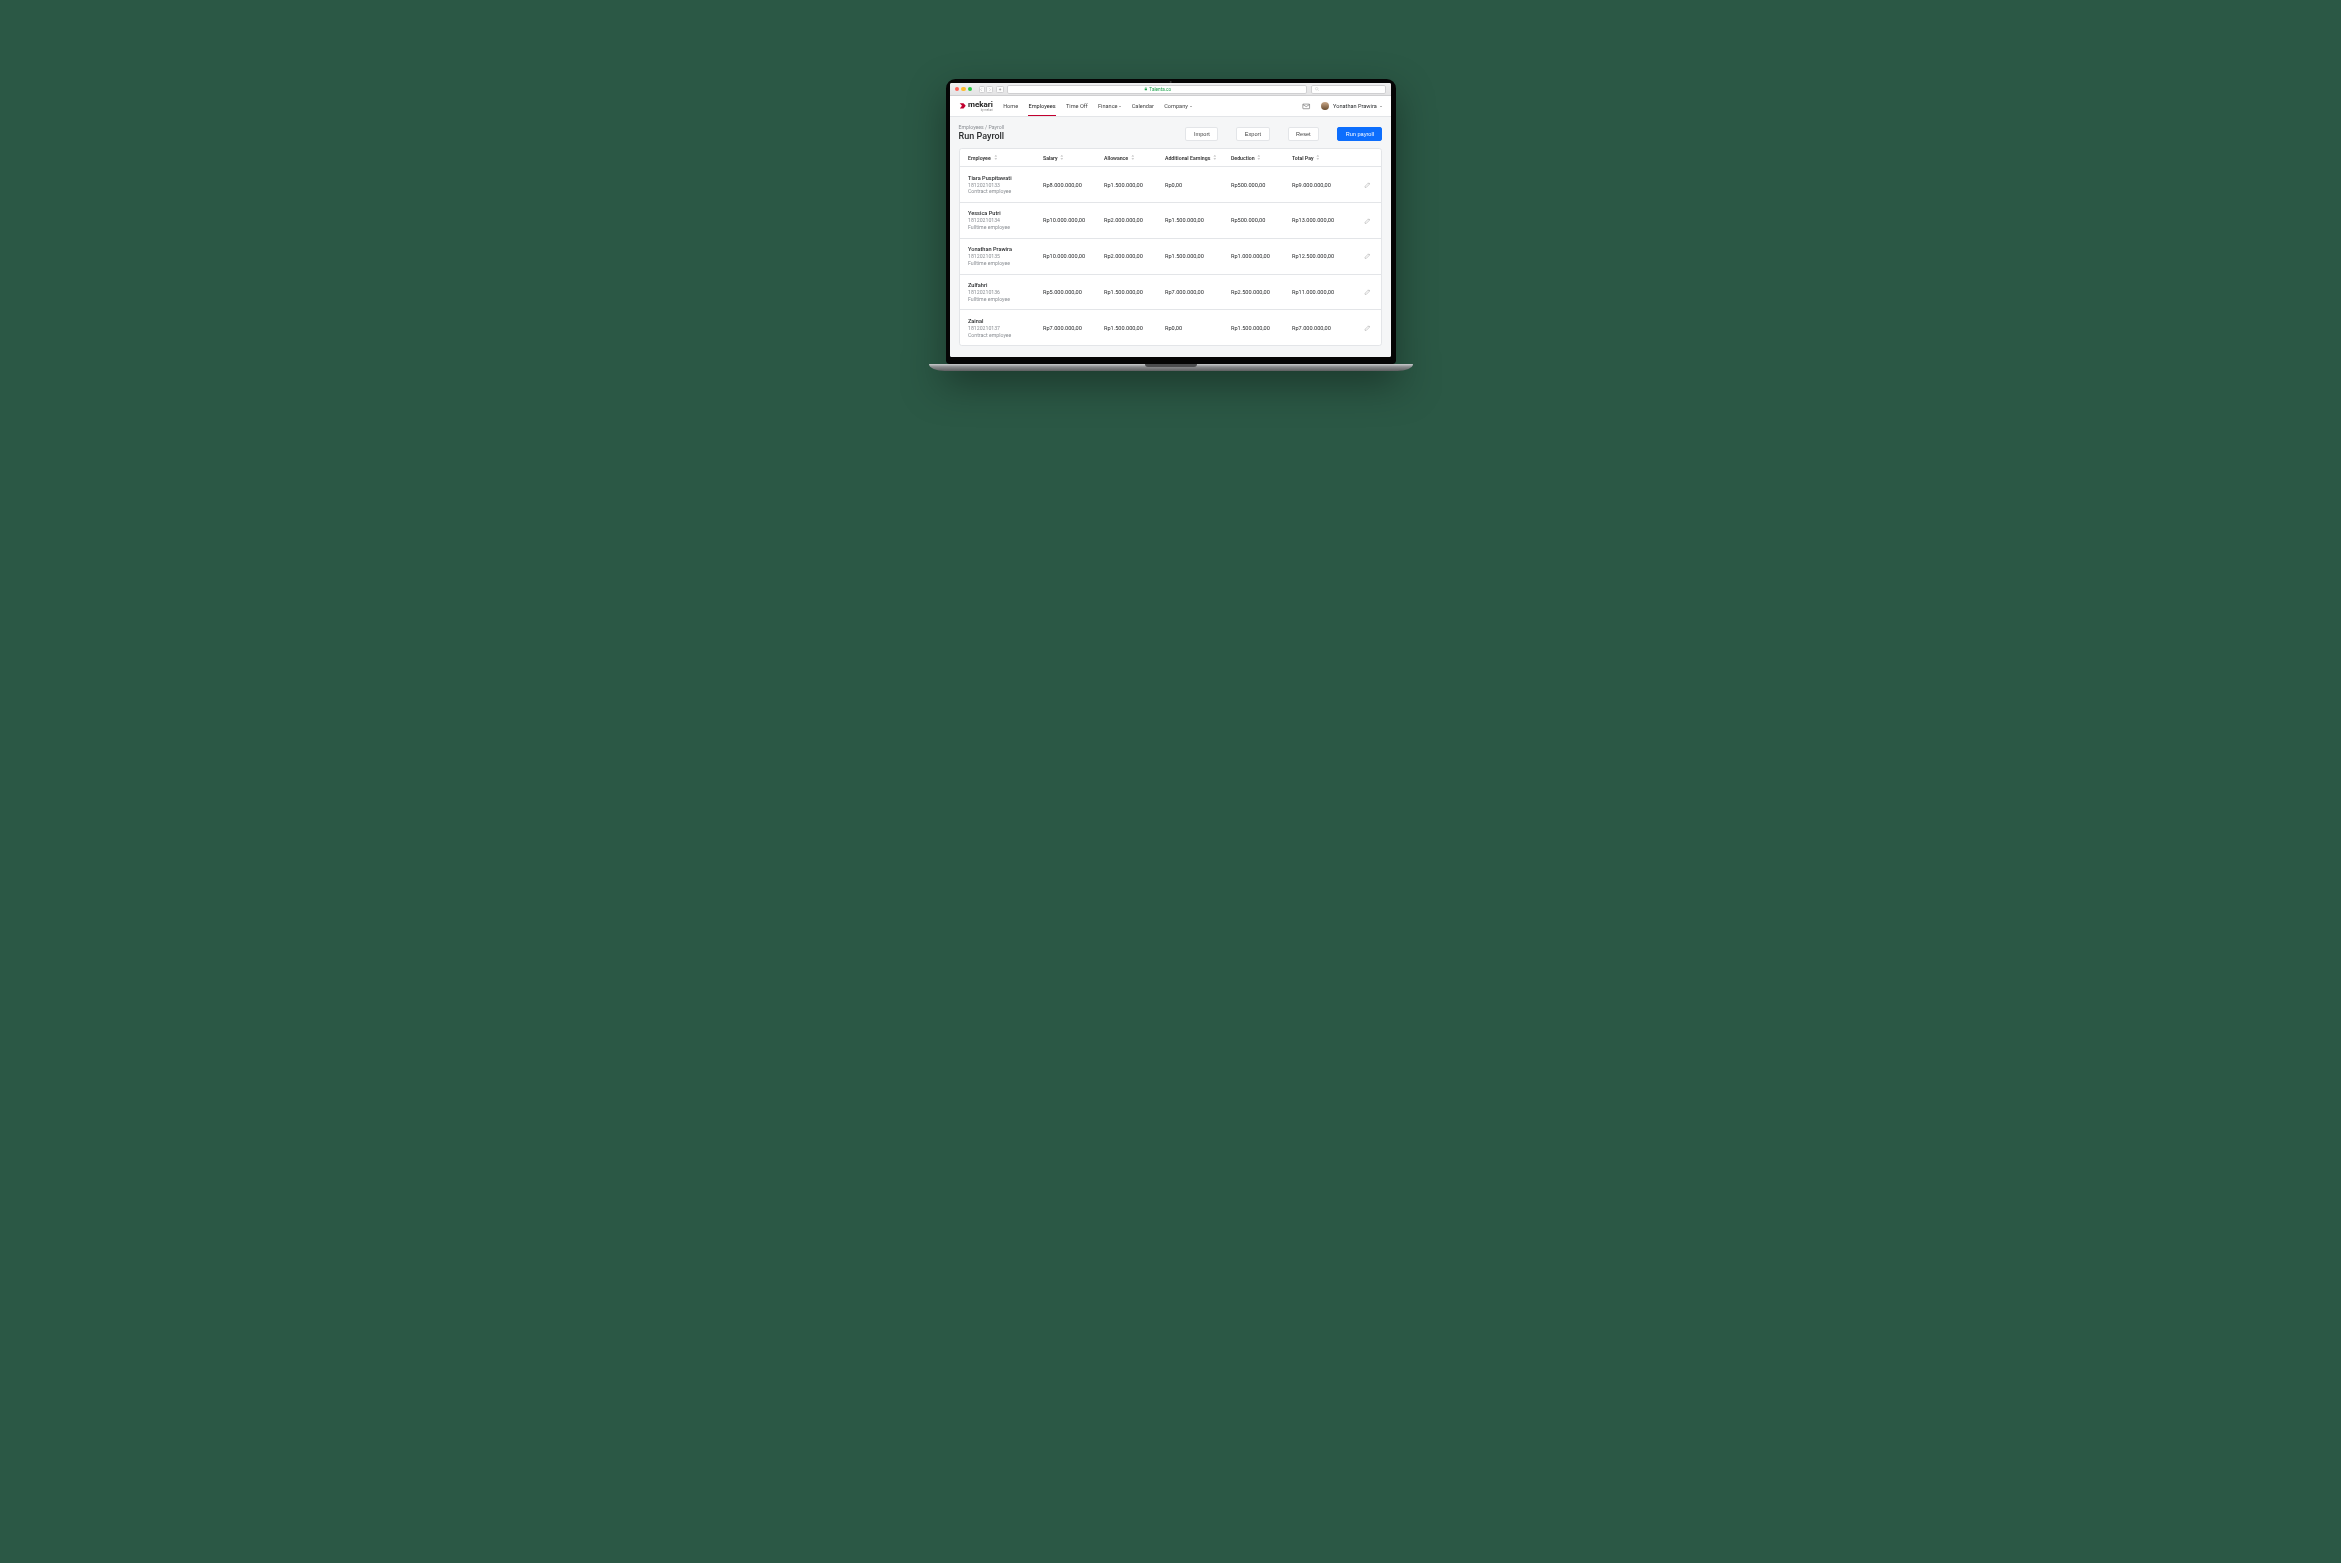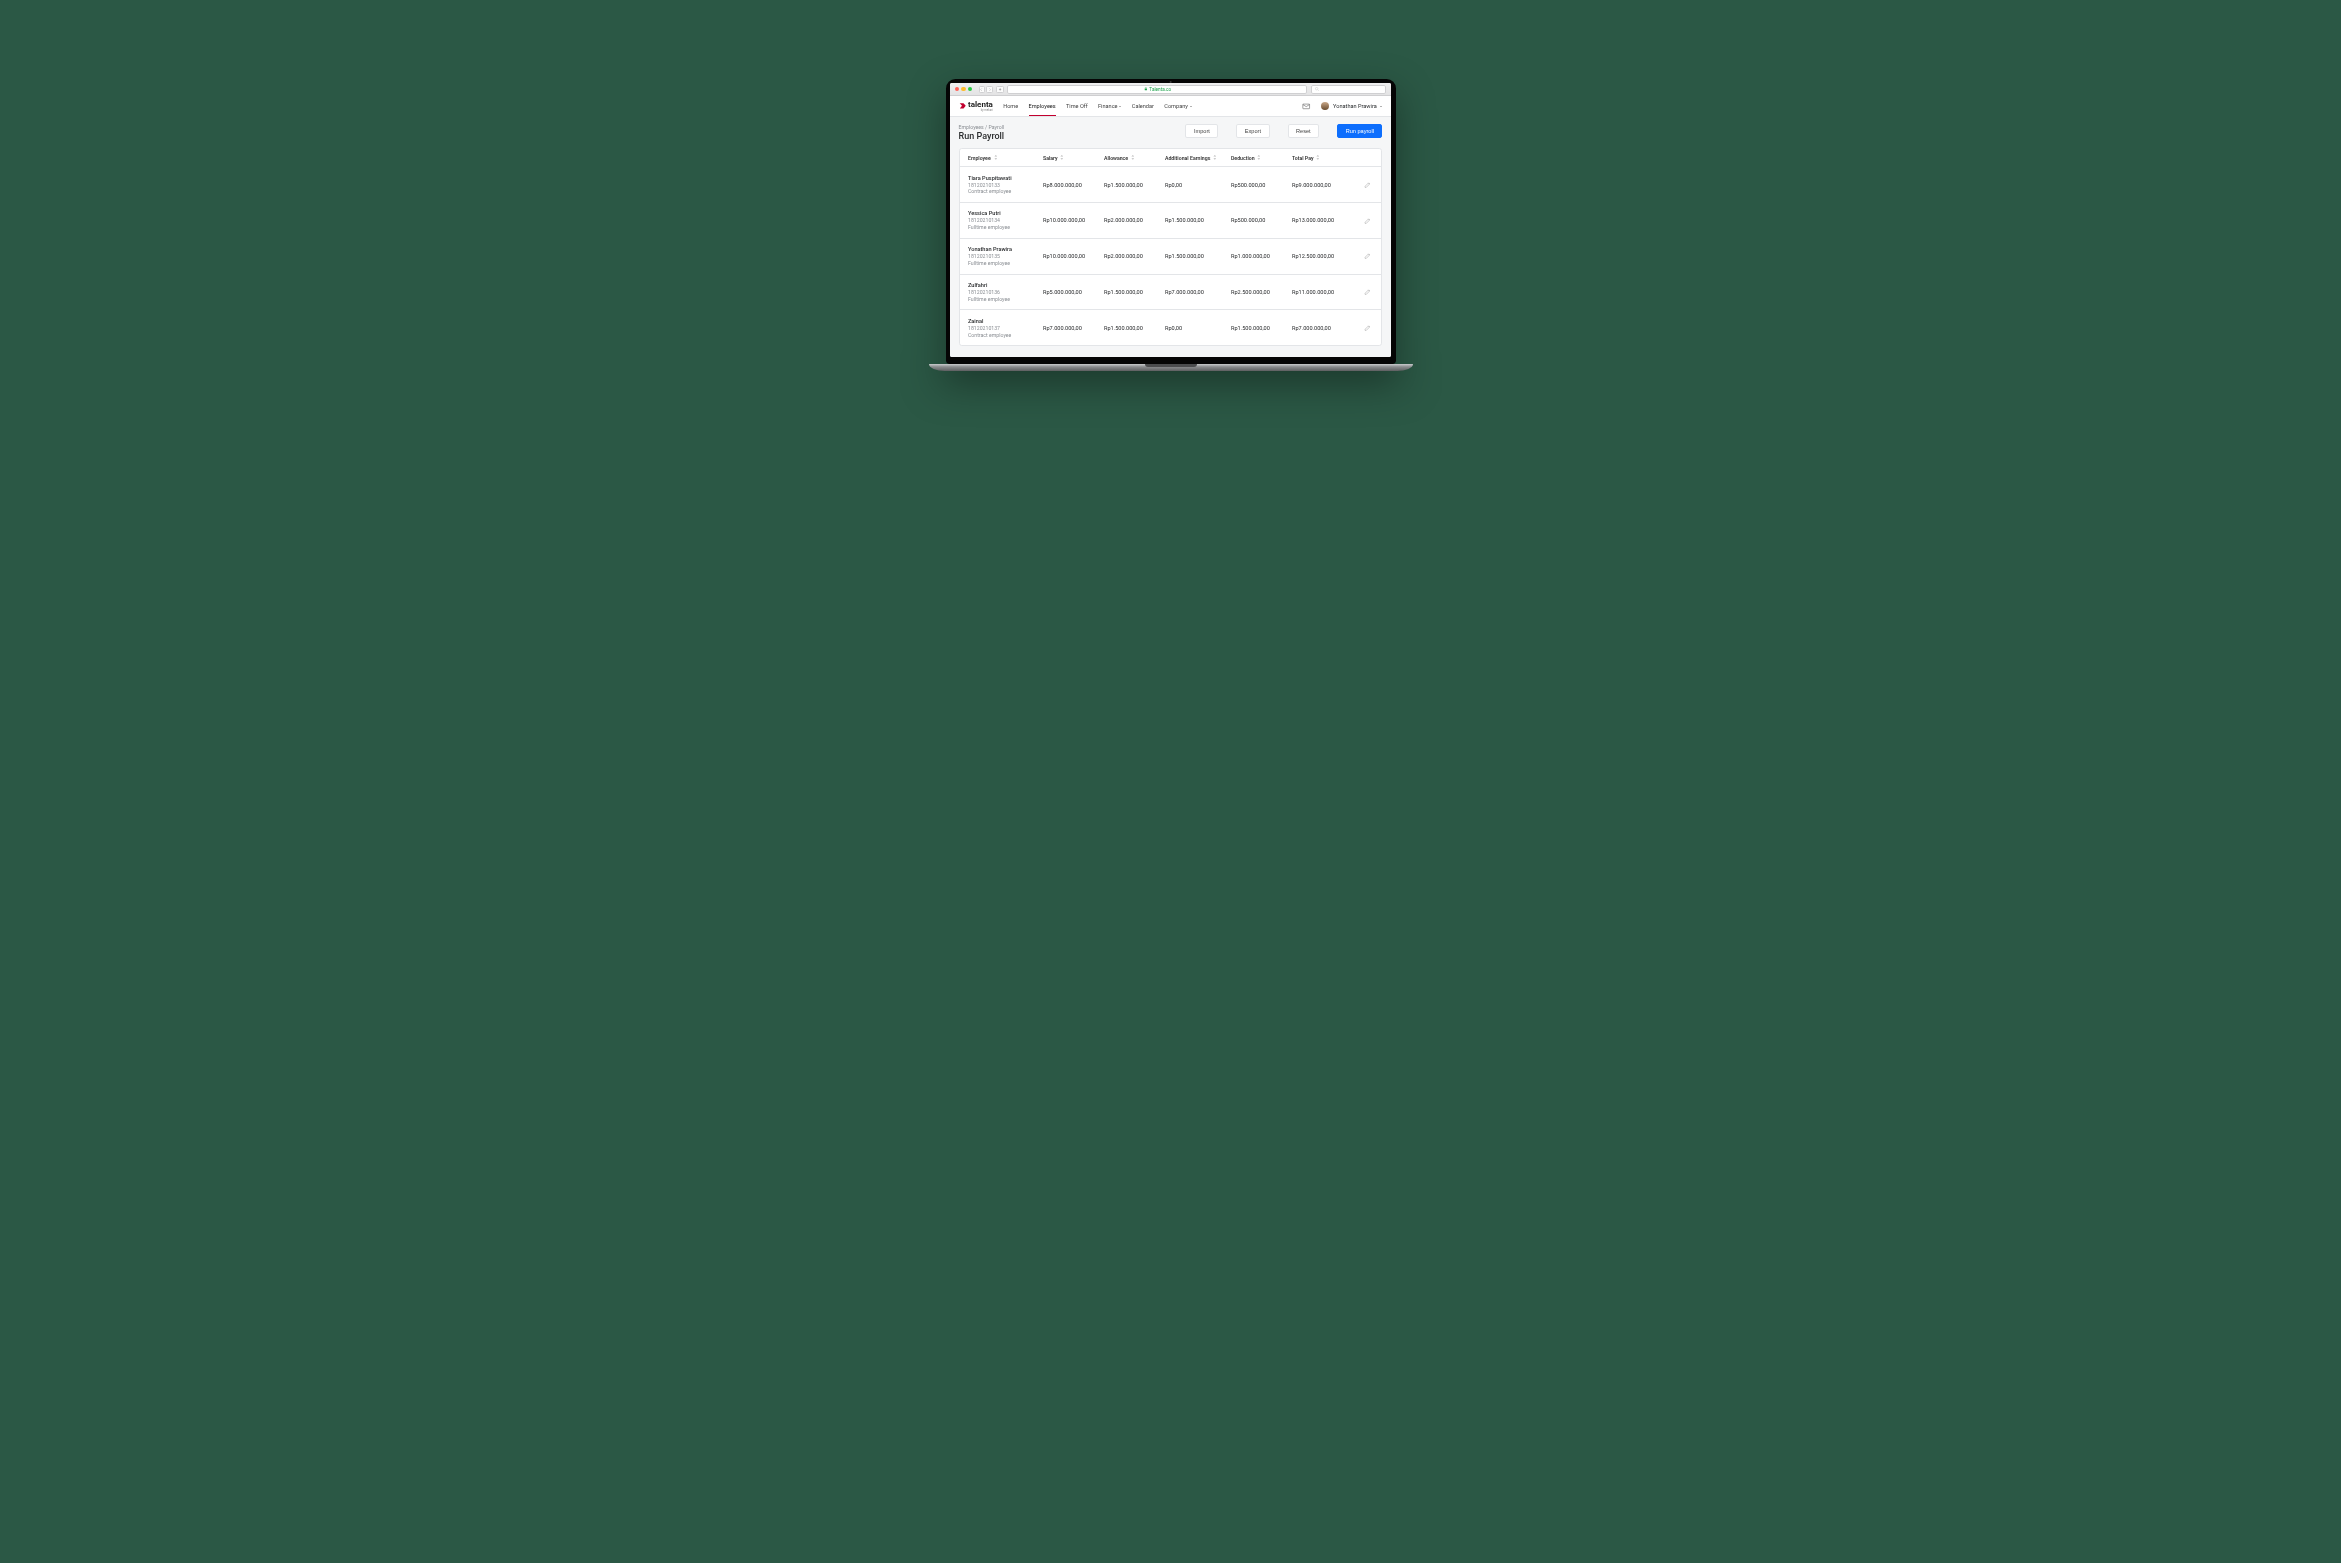--- a/index.html
+++ b/index.html
@@ -93,21 +93,21 @@
   .nav-item.active{color:#222;}
   .nav-item.active::after{content:"";position:absolute;left:0;right:0;bottom:0;height:0.9px;background:var(--accent);}
   .spacer{flex:1;}
   .mail-icon,.avatar{width:8.4px;height:8.4px;}
   .avatar{border-radius:50%;background:linear-gradient(#c9a889,#6a4d30);display:inline-block;}
   .user-chip{display:flex;align-items:center;gap:3.7px;font-size:5.6px;cursor:pointer;}
   .caret{width:0;height:0;border-left:1.4px solid transparent;border-right:1.4px solid transparent;border-top:1.9px solid #666;}
 
   
   .page{background:var(--light);padding:6.6px 8.4px 11.2px;}
-  .page-head{display:flex;align-items:flex-start;gap:18px;}
+  .page-head{display:flex;align-items:flex-end;gap:18px;}
   .crumb{font-size:5.2px;color:var(--muted);}
   .title{font-size:9px;font-weight:500;margin-top:1.9px;}
   .btn{
     border:0.5px solid var(--border);background:#fff;border-radius:1.9px;
     height:14px;padding:0 7.5px;font-size:5.6px;cursor:pointer;color:#444;
   }
   .btn.primary{background:var(--primary);color:#fff;border-color:var(--primary);}
 
   .card{background:#fff;border:0.5px solid var(--border);border-radius:2.8px;margin-top:6.6px;overflow:hidden;}
   .thead,.trow{display:grid;grid-template-columns:75px 61px 61px 66px 61px 61px 19px;align-items:center;}
@@ -162,21 +162,21 @@
             </svg>
         </div>
       </div>
 
       <div class="app-header" style="gap: 10.3px;">
         <div class="logo">
           <svg width="7.5" height="7.5" viewBox="0 0 20 20">
             <path d="M2 3 L12 3 L18 10 L12 17 L2 17 L8 10 Z" fill="#c2002f"></path>
           </svg>
           <div>
-            <span>talenta</span>
+            <span>mekari</span>
             <span class="logo-tag">by mekari</span>
           </div>
         </div>
         <div class="nav-item">
             <span>Home</span>
           </div>
           <div class="nav-item active">
             <span>Employees</span>
           </div>
           <div class="nav-item">

